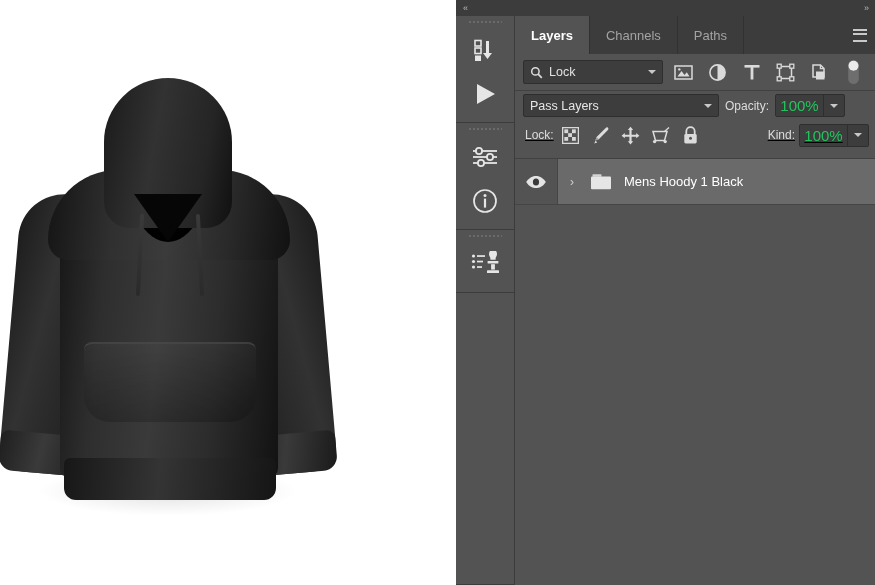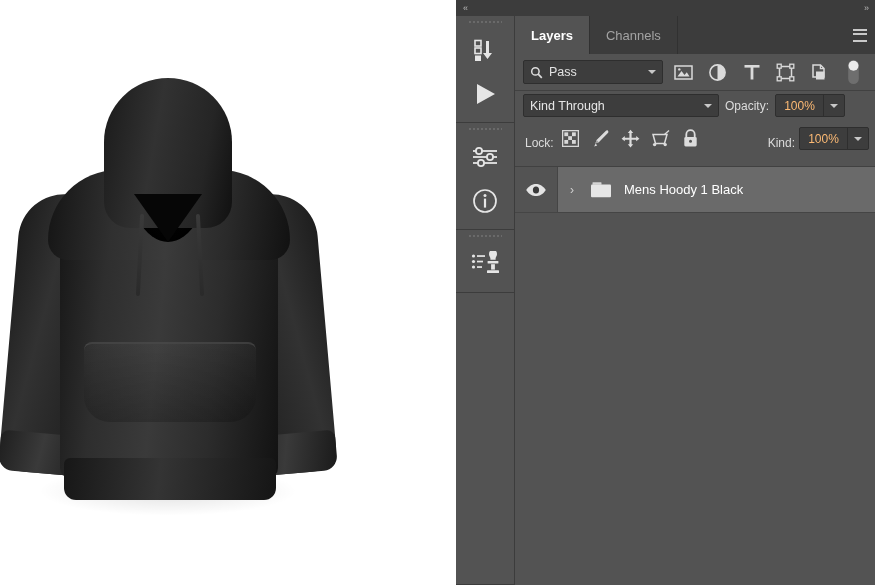--- a/index.html
+++ b/index.html
@@ -273,37 +273,38 @@
   .num-field {
     height: 21px;
     background: #3d3d3d;
     border: 1px solid #2e2e2e;
     border-radius: 2px;
     display: flex; align-items: stretch;
   }
   .num-field .val {
     width: 47px;
     display: flex; align-items: center; justify-content: center;
-    font-size: 12px; color: #fdba74;
+    font-size: 15px; color: #22c55e;
   }
   .num-field .spin {
     width: 20px;
     border-left: 1px solid #2e2e2e;
     display: flex; align-items: center; justify-content: center;
     cursor: pointer;
   }
 
   
   #lock-row {
     height: 30px; flex: 0 0 30px;
     background: #535353;
-    display: flex; align-items: flex-end;
-    padding: 0 6px 16px 10px;
+    display: flex; align-items: center;
+    padding: 0 6px 8px 10px;
     gap: 4px;
     border-bottom: 1px solid #414141;
+    text-decoration: underline;
   }
   .lock-icon {
     width: 26px; height: 24px;
     display: flex; align-items: center; justify-content: center;
     cursor: pointer;
   }
   .spacer-flex { flex: 1 1 auto; }
 
   
   #layer-list {
@@ -480,33 +481,36 @@
 
       <div id="layers-panel">
 
         <div id="tabstrip">
           <div class="tab active">
             <span>Layers</span>
           </div>
           <div class="tab">
             <span>Channels</span>
           </div>
+          <div class="tab">
+            <span>Paths</span>
+          </div>
           <div class="tab tabstrip-spacer"></div>
           <div id="panel-menu-btn">
               <b></b>
             </div>
         </div>
 
         <div id="filter-row">
           <div class="kind-select">
             <svg width="13" height="13" viewBox="0 0 13 13">
               <circle cx="5.4" cy="5.4" r="3.7" fill="none" stroke="#dcdcdc" stroke-width="1.5"></circle>
               <line x1="8.2" y1="8.2" x2="11.8" y2="11.8" stroke="#dcdcdc" stroke-width="1.7"></line>
             </svg>
-            <span class="lbl">Pass</span>
+            <span class="lbl">Lock</span>
             <span class="caret"></span>
           </div>
 
           <div class="filter-icon">
             <svg width="19" height="17" viewBox="0 0 19 17">
               <rect x="1" y="2" width="17" height="13" fill="none" stroke="#dadada" stroke-width="1.5"></rect>
               <path d="M3.5 12.5 L7.5 7 L10.5 11 L12.8 8.2 L15.5 12.5 Z" fill="#dadada"></path>
               <circle cx="5.3" cy="5.4" r="1.2" fill="#dadada"></circle>
             </svg>
           </div>
@@ -541,21 +545,21 @@
           <div class="filter-icon">
             <svg width="15" height="26" viewBox="0 0 15 26">
               <rect x="2.2" y="1" width="10.6" height="24" rx="5.3" fill="#6e6e6e"></rect>
               <circle cx="7.5" cy="6.7" r="5" fill="#ececec"></circle>
             </svg>
           </div>
         </div>
 
         <div id="blend-row">
           <div class="blend-select">
-            <span class="lbl">Kind Through</span>
+            <span class="lbl">Pass Layers</span>
             <span class="caret"></span>
           </div>
           <span class="field-label">Opacity:</span>
           <div class="num-field">
             <span class="val">100%</span>
             <span class="spin">
               <span class="caret"></span>
             </span>
           </div>
         </div>

